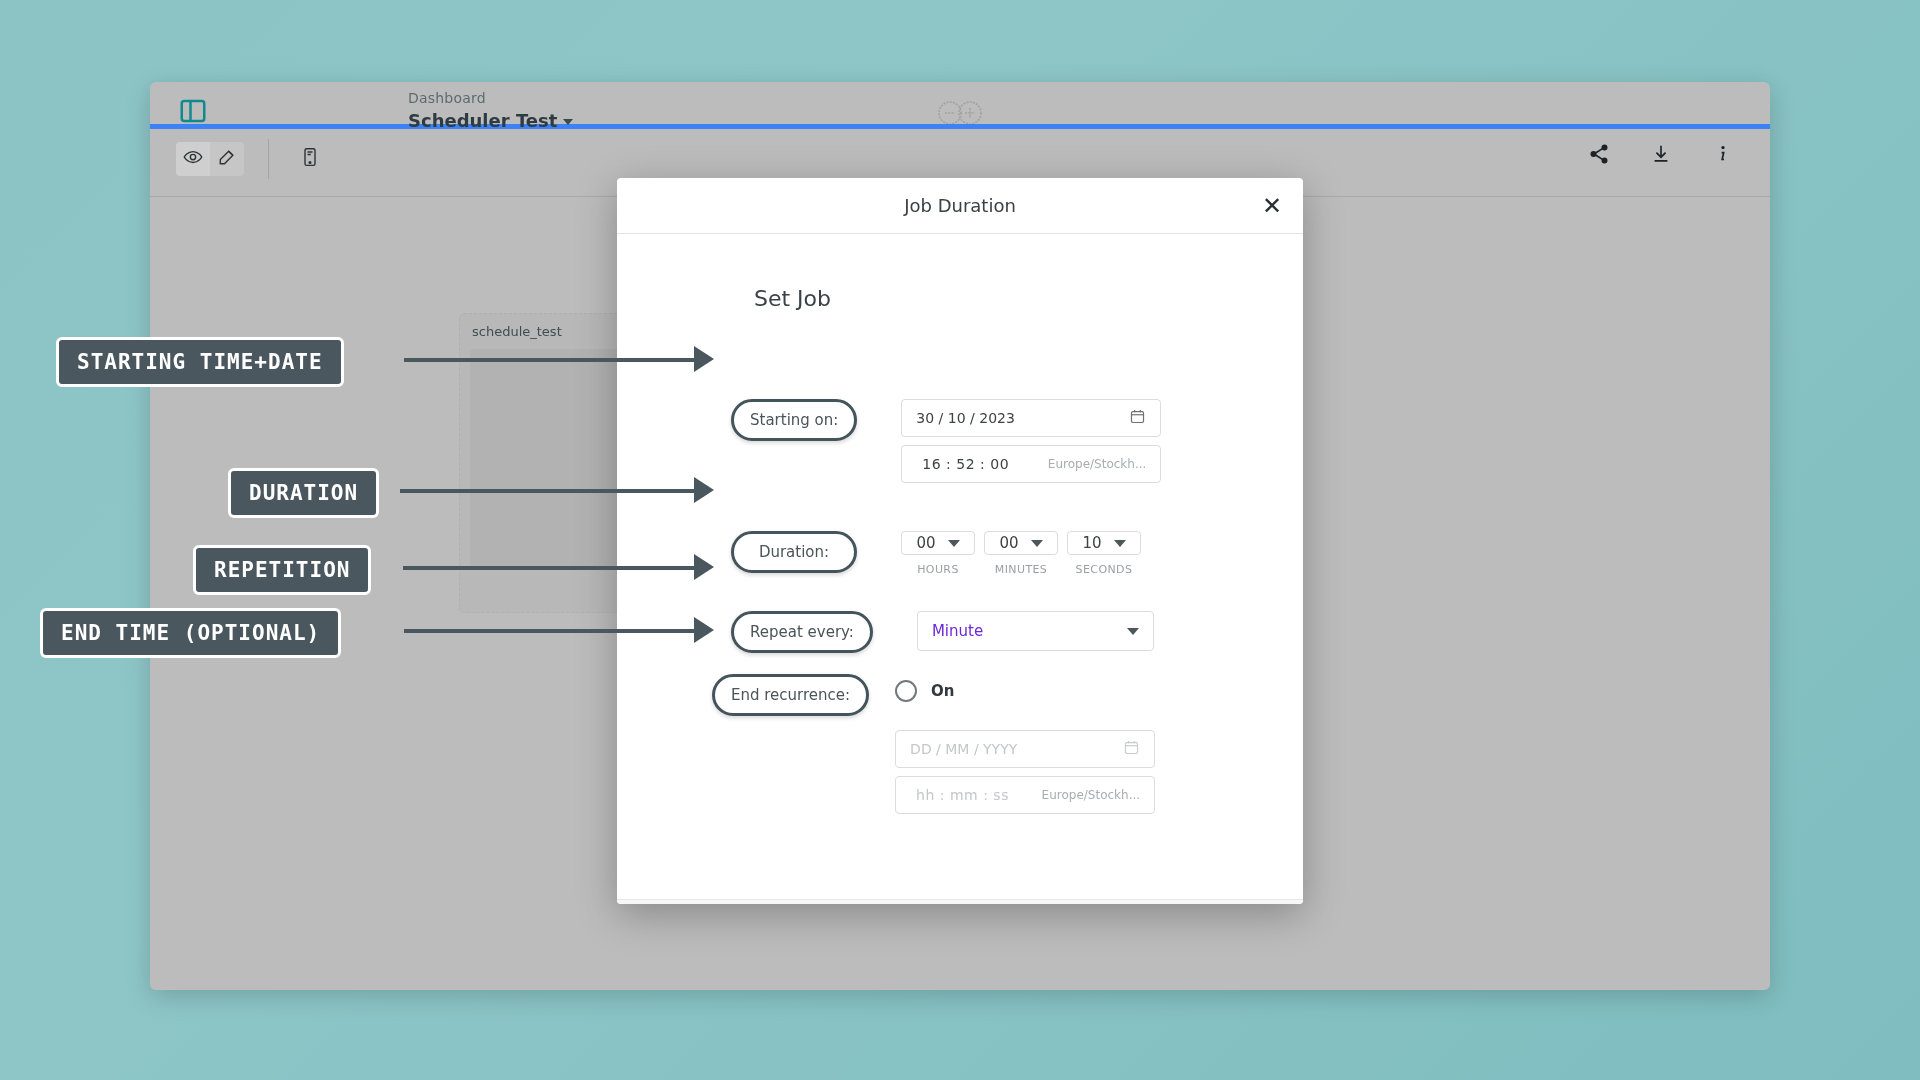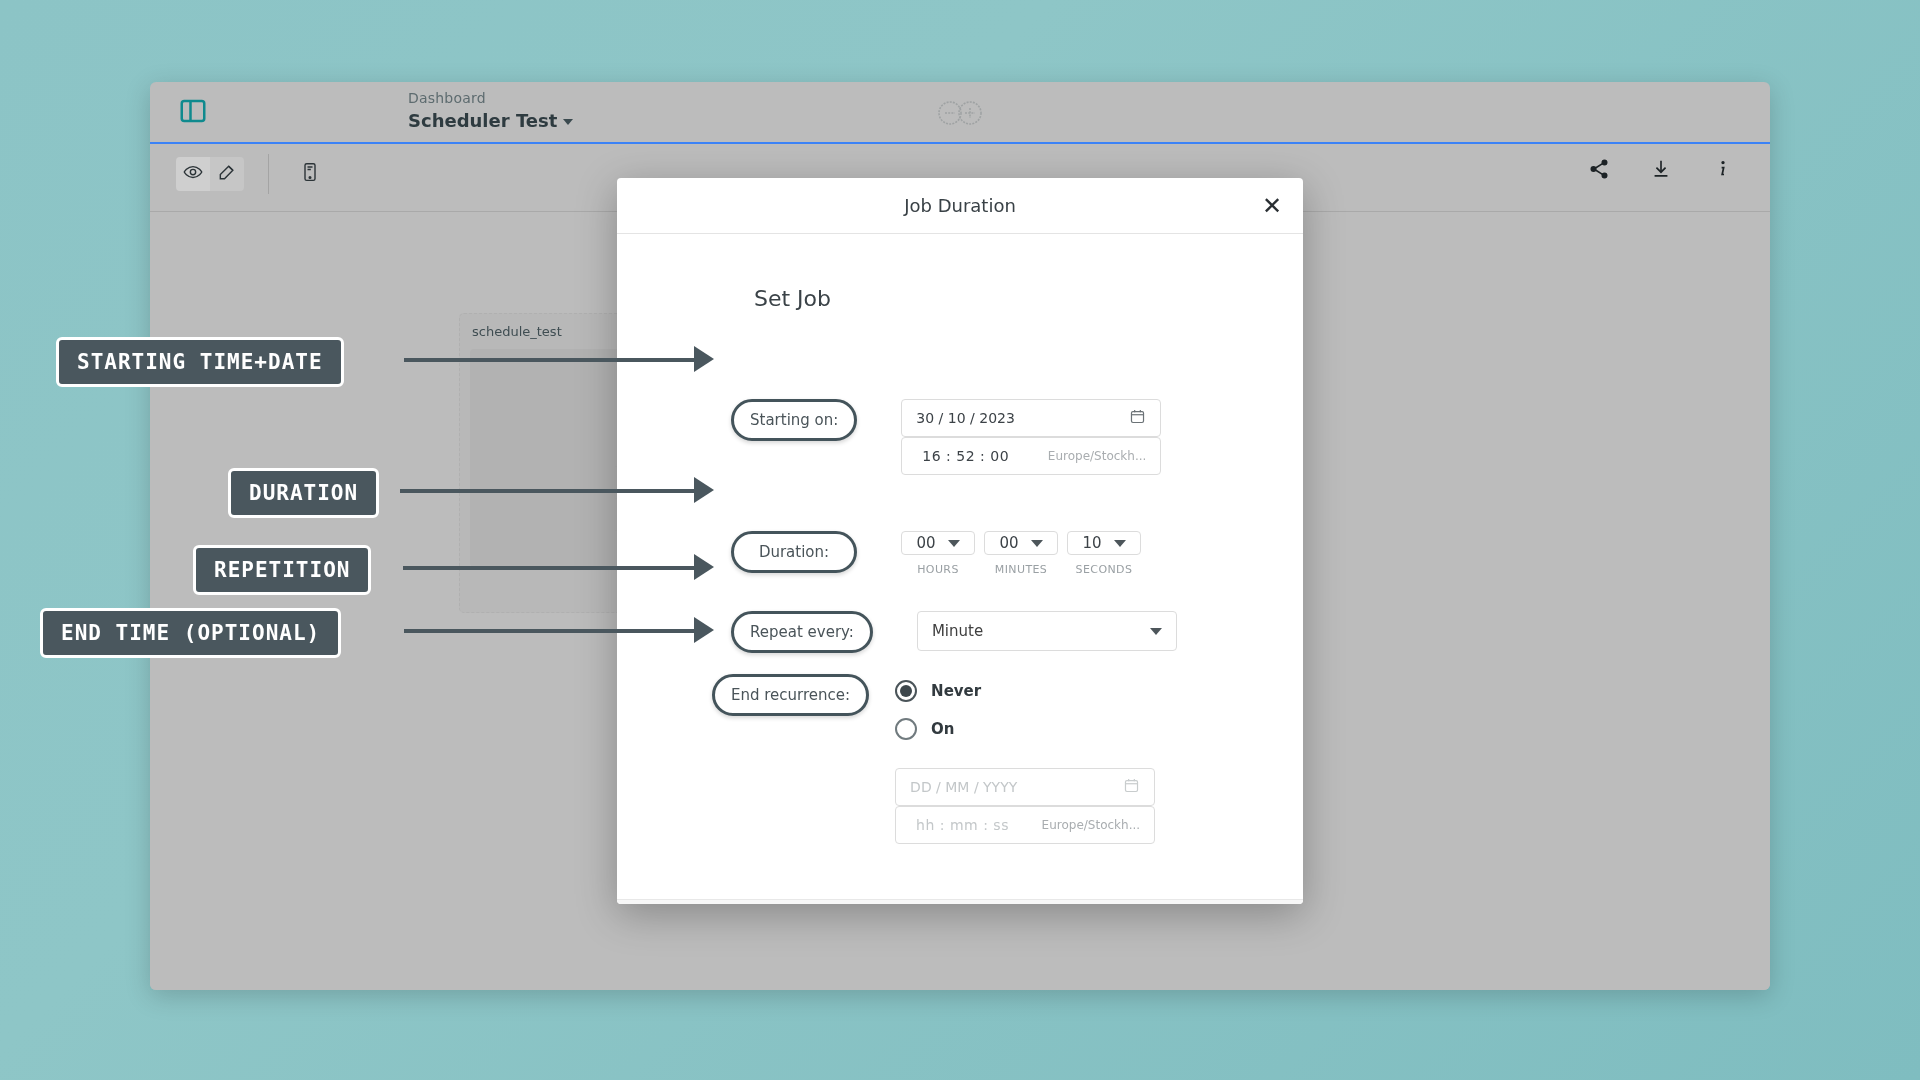--- a/index.html
+++ b/index.html
@@ -17,23 +17,23 @@
   #app-window {
     position: absolute;
     left: 150px; top: 82px;
     width: 1620px; height: 908px;
     background: #bcbcbc;
     border-radius: 6px;
     box-shadow: 0 6px 26px rgba(0,0,0,0.18);
     overflow: hidden;
   }
   #app-header {
-    height: 62px;
-    position: relative;
-    border-bottom: 2px solid #3b82f6;
+    height: 47px;
+    position: relative;
+    border-bottom: 5px solid #3b82f6;
   }
   #sidebar-toggle {
     position: absolute; left: 28px; top: 14px;
     width: 30px; height: 30px;
     cursor: pointer;
   }
   #breadcrumb-block {
     position: absolute; left: 258px; top: 8px;
   }
   .crumb-top {
@@ -220,21 +220,21 @@
     border-radius: 4px;
     display: flex; align-items: center;
     padding: 0 14px;
     font-size: 14px;
     color: #3c4247;
     background: #fff;
     position: relative;
     cursor: text;
   }
   .txt-input.empty { color: #c3c7c9; text-align: right; }
-  .txt-input + .txt-input { margin-top: 0; }
+  .txt-input + .txt-input { margin-top: 8px; }
   .tz-hint {
     position: absolute; right: 14px;
     font-size: 12px; color: #a9adb0;
   }
   .cal-ico {
     position: absolute; right: 14px;
     color: #6b7276;
   }
   .time-val { letter-spacing: 0.5px; padding-left: 6px; }
 
@@ -255,26 +255,26 @@
     border-right: 6px solid transparent;
     border-top: 7px solid #4d565b;
   }
   .dur-cap {
     margin-top: 8px;
     font-size: 11px; color: #9aa0a4;
     letter-spacing: 0.4px;
   }
 
   .select-box {
-    width: 260px; height: 40px;
+    width: 237px; height: 40px;
     border: 1px solid #dcdcdc;
     border-radius: 4px;
     display: flex; align-items: center;
     padding: 0 14px;
-    font-size: 15px; color: #404040;
+    font-size: 15px; color: #6d28d9;
     position: relative;
     cursor: pointer;
   }
   .select-box .caret-dn { position: absolute; right: 14px; }
 
   .radio-line {
     display: flex; align-items: center;
     gap: 14px;
     height: 34px;
     cursor: pointer;
@@ -531,26 +531,20 @@
           <span>Minute</span>
           <span class="caret-dn"></span>
         </div>
       </div>
     </div>
 
     <div class="form-row" style="left:95px; top:388px;">
       <div class="field-label-pill">End recurrence:</div>
       <div class="field-controls" style="margin-left:26px;">
         <div class="radio-line">
-          <span class="radio-dot">
-              <span class="inner"></span>
-            </span>
-          <span class="radio-label">Never</span>
-        </div>
-        <div class="radio-line">
           <span class="radio-dot off"></span>
           <span class="radio-label">On</span>
         </div>
         <div class="txt-input empty" style="margin-top:22px;">
           <span>DD / MM / YYYY</span>
           <span class="cal-ico">
             <svg width="17" height="17" viewBox="0 0 24 24" fill="none" stroke="#c8cccd" stroke-width="1.7">
               <rect x="3.5" y="5" width="17" height="15.5" rx="2"></rect>
               <line x1="3.5" y1="9.5" x2="20.5" y2="9.5"></line>
               <line x1="8" y1="2.8" x2="8" y2="6"></line>

